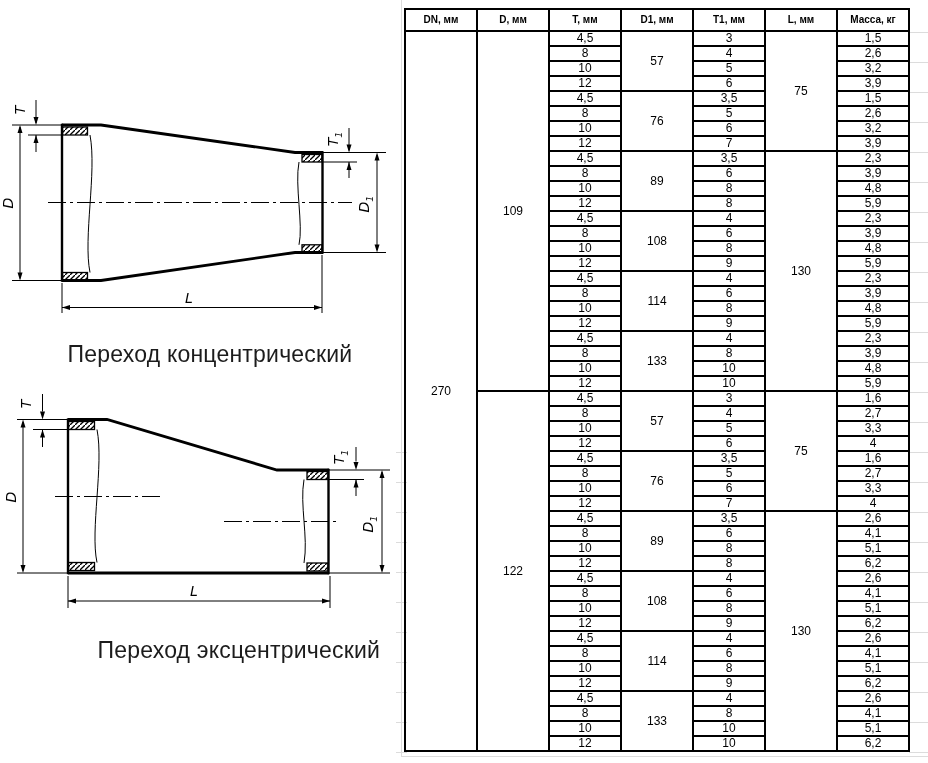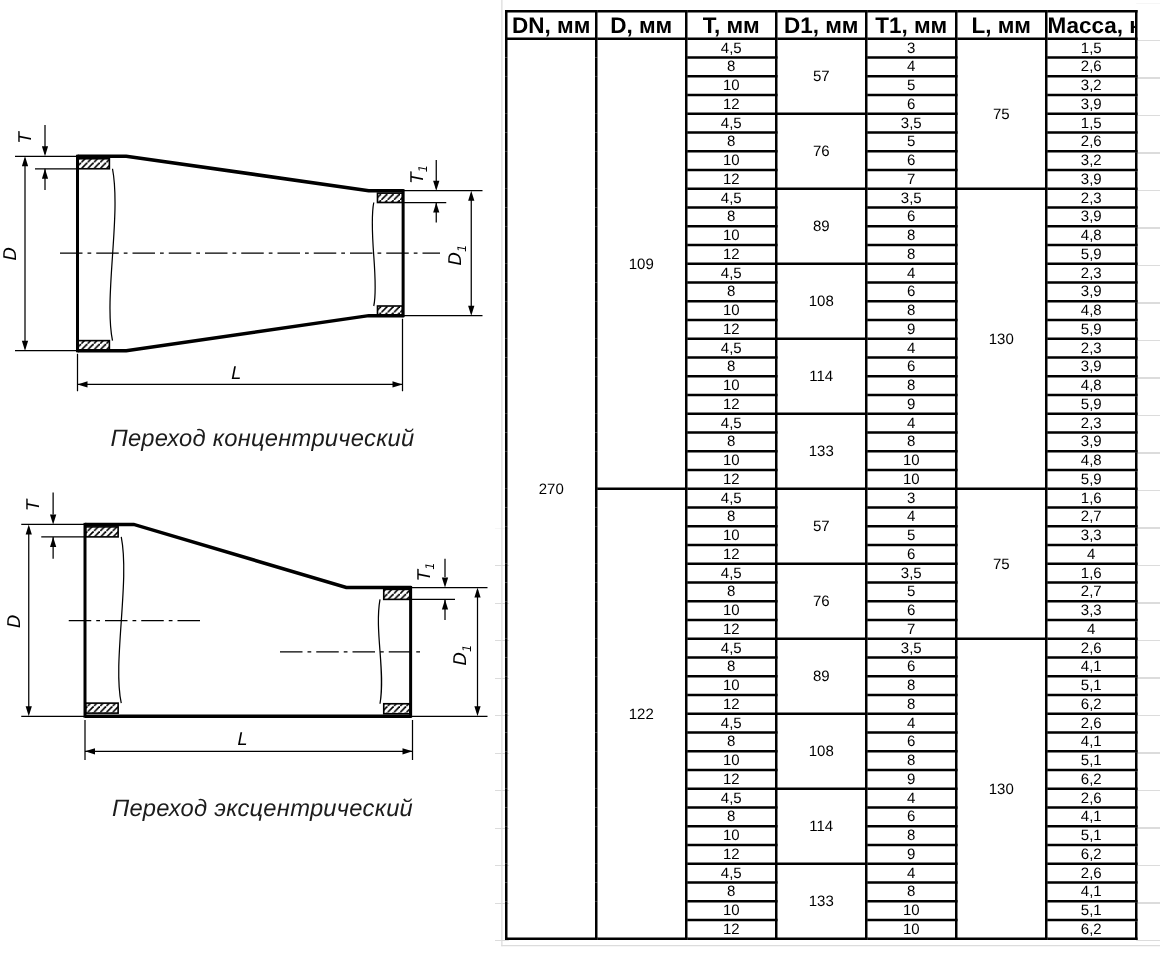--- a/index.html
+++ b/index.html
@@ -18,35 +18,35 @@
     background:repeating-linear-gradient(to bottom, transparent 0 29px, #dcdcdc 29px 30px);
   }
   .grid-bottom{position:absolute;left:401px;top:756px;width:527px;height:1px;background:#dcdcdc;}
 
   
   .drawing{position:absolute;left:0;}
   #drawing-concentric{top:90px;}
   #drawing-eccentric{top:385px;}
   .caption{
     position:absolute;left:40px;width:340px;text-align:center;
-    font-size:19px;color:#1c1c1c;letter-spacing:0.2px;font-style:italic;
+    font-size:23px;color:#1c1c1c;letter-spacing:0.2px;
   }
   #caption-concentric{top:341px;}
-  #caption-eccentric{top:637px;}
+  #caption-eccentric{top:637px;text-align:right;}
 
   
   table.dim{
     position:absolute;left:404px;top:8px;width:506px;
     border-collapse:collapse;table-layout:fixed;
   }
   table.dim th,table.dim td{
     border:2px solid #000;text-align:center;vertical-align:middle;
     padding:0;overflow:hidden;white-space:nowrap;
   }
-  table.dim th{font-size:18px;font-weight:bold;height:20px;line-height:20px;}
+  table.dim th{font-size:10px;font-weight:bold;height:20px;line-height:20px;}
   table.dim td{font-size:12px;font-weight:normal;height:13px;line-height:13px;}
 
   svg text{fill:#000;}
   .dimlabel{font-family:"DejaVu Sans",sans-serif;font-style:italic;font-size:14px;}
   .dimsub{font-size:9.5px;}
 </style>
 </head>
 <body>
 
 <div class="grid-v"></div>

